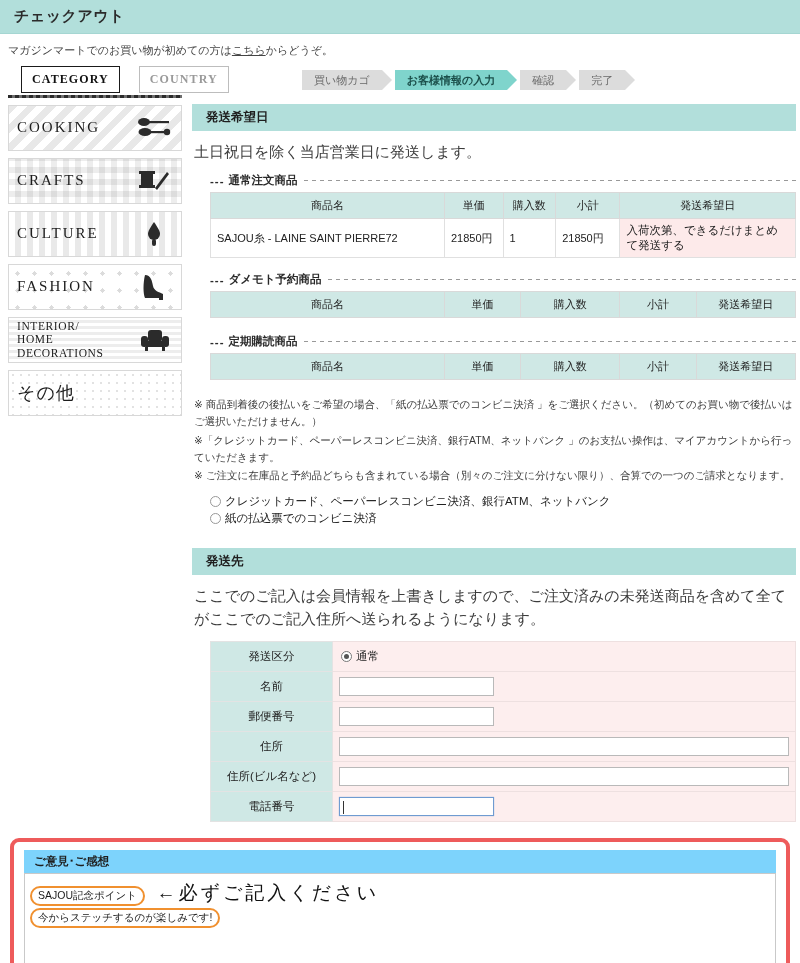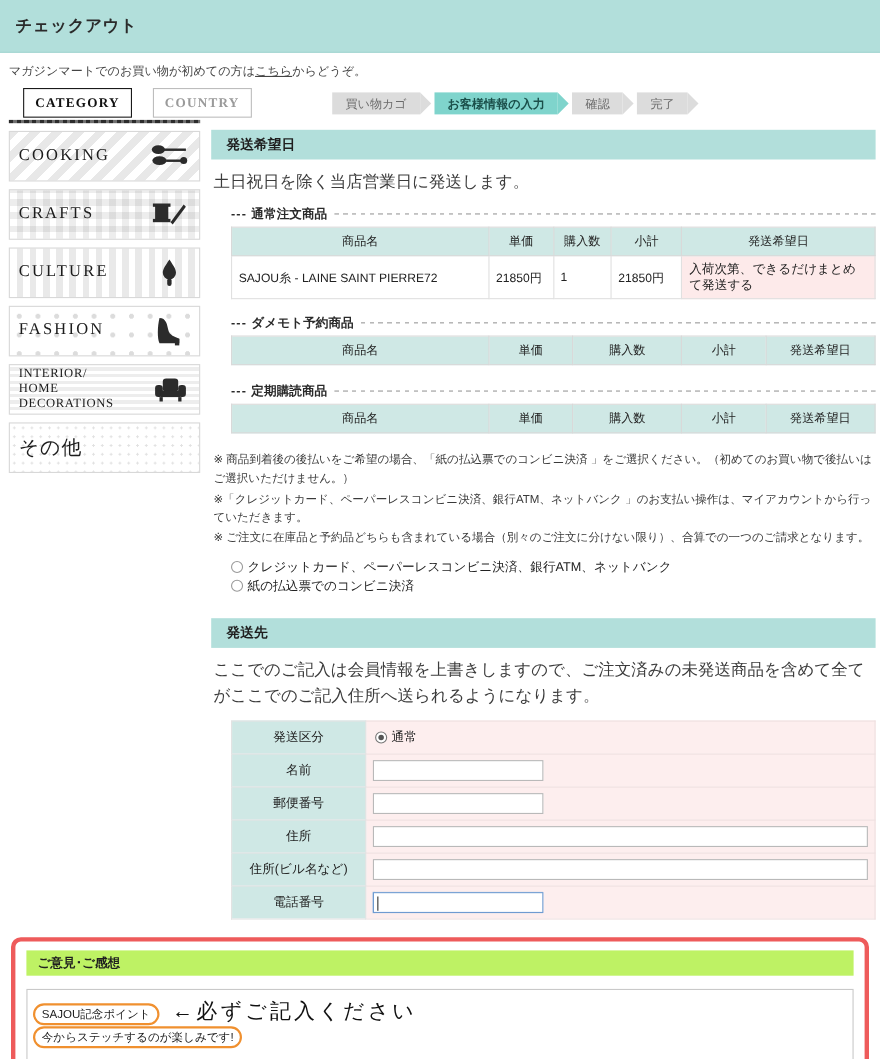--- a/index.html
+++ b/index.html
@@ -7,21 +7,21 @@
     margin: 0; padding: 0;
     width: 800px; height: 963px;
     background: #ffffff;
     font-family: "Liberation Sans", "DejaVu Sans", sans-serif;
     color: #333333;
     overflow: hidden;
   }
 
   
   .title-bar {
-    height: 48px;
+    height: 34px;
     background: #b2dfdb;
     display: flex;
     align-items: center;
     padding-left: 14px;
     border-bottom: 1px solid #a5d6d2;
   }
   .title-bar .title-text {
     font-size: 15px;
     font-weight: bold;
     color: #2b2b2b;
@@ -259,26 +259,26 @@
 
   
   .comment-wrap {
     margin: 16px 10px 0 10px;
     border: 4px solid #ee5b5b;
     border-radius: 9px;
     padding: 8px 10px 12px 10px;
     background: #fff;
   }
   .comment-head {
-    background: #bef264;
+    background: #7dd3fc;
     font-size: 11.5px;
     font-weight: bold;
     color: #1f1f1f;
     padding: 4px 0 4px 10px;
-    margin-bottom: 12px;
+    margin-bottom: 0;
   }
   .comment-box {
     border: 1px solid #c9c9c9;
     background: #fff;
     height: 130px;
     padding: 6px 8px;
     position: relative;
     overflow: hidden;
   }
   .anno {

